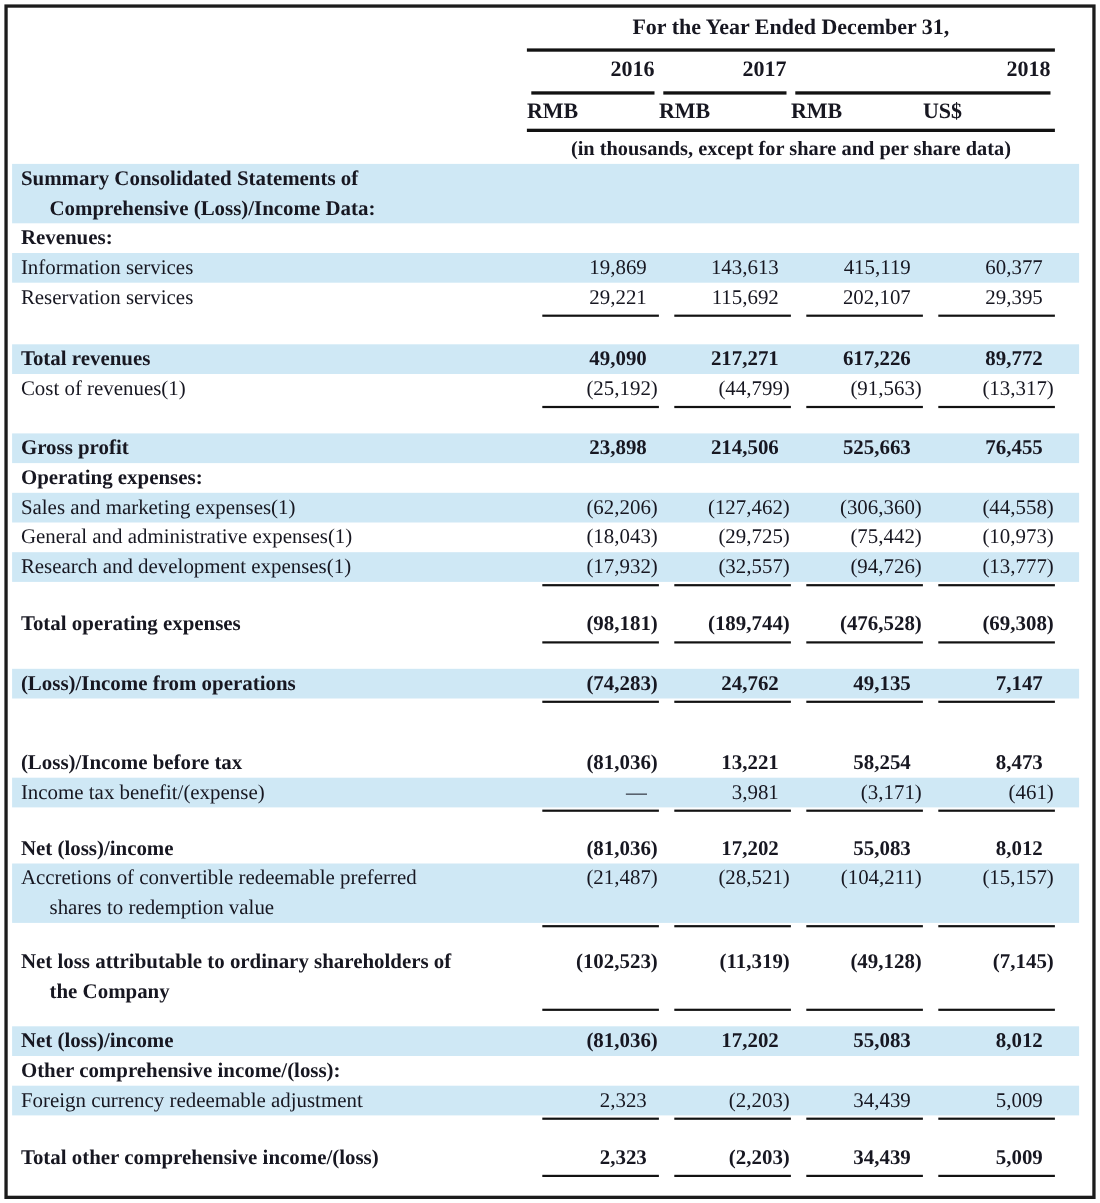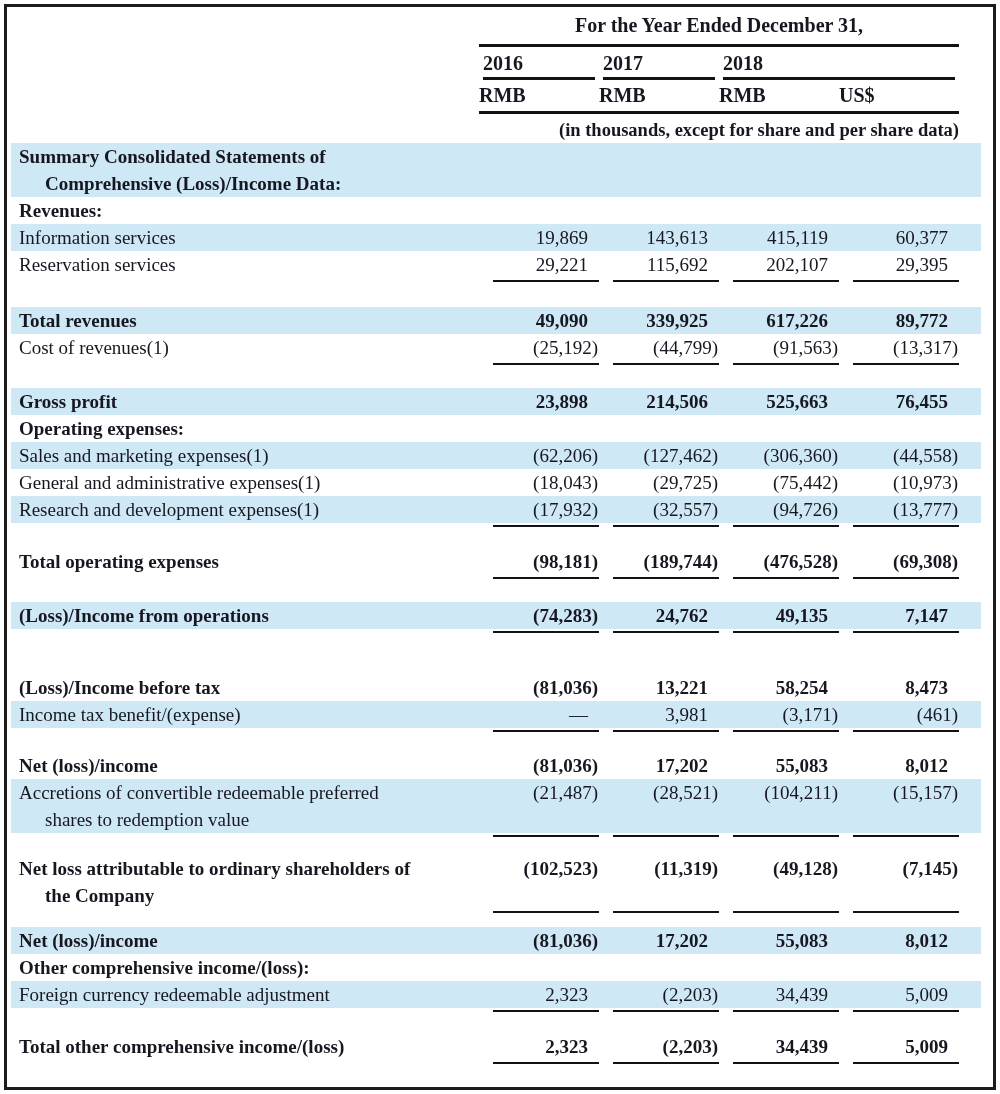--- a/index.html
+++ b/index.html
@@ -27,26 +27,26 @@
   .hlabel { flex: 1; }
   .gutter { width: 22px; flex: none; }
   .hspan { width: 480px; flex: none; text-align: center; }
   .htitle {
     font-weight: bold; font-size: 20px; line-height: 25px;
     border-bottom: 3px solid var(--rule, #121212); padding-bottom: 6px;
   }
   .hcell { width: 120px; flex: none; }
   .hcell.w2 { width: 240px; }
   .yrline {
-    font-weight: bold; font-size: 20px; line-height: 26px; text-align: left;
-    border-bottom: 3px solid var(--rule, #121212); margin: 3px 4px 0 4px; padding-bottom: 1px;
+    font-weight: bold; font-size: 20px; line-height: 26px; text-align: right;
+    border-bottom: 3px solid var(--rule, #121212); margin: 3px 4px 0 4px; padding-bottom: 7px;
   }
   .unit { font-weight: bold; font-size: 20px; line-height: 27px; text-align: left; margin-top: 2px; }
   .hfullrule { border-top: 3px solid var(--rule, #121212); height: 0; margin: 2px 0 3px 0; }
-  .hnote { font-weight: bold; font-size: 18.5px; line-height: 26px; white-space: nowrap; text-align: right; }
+  .hnote { font-weight: bold; font-size: 18.5px; line-height: 26px; white-space: nowrap; }
   
   .row { display: flex; align-items: flex-start; min-height: 27px; }
   .row.hl { background: var(--hl, #cfe8f5); }
   .row.b { font-weight: bold; }
   .label { flex: 1; padding-left: 8px; font-size: 19px; line-height: 27px; }
   .l2 { padding-left: 26px; }
   .cell { width: 120px; flex: none; display: flex; justify-content: flex-end; }
   .val {
     display: inline-block; box-sizing: border-box; width: 106px;
     text-align: right; font-size: 19px; line-height: 27px; padding-right: 11px;
@@ -182,21 +182,21 @@
       </div>
       <div class="spacer" style="height: 22px;"></div>
       <div class="row hl b">
         <div class="label">
           <div class="l1">Total revenues</div>
         </div>
         <div class="cell">
           <div class="val">49,090</div>
         </div>
         <div class="cell">
-          <div class="val">339,925</div>
+          <div class="val">217,271</div>
         </div>
         <div class="cell">
           <div class="val">617,226</div>
         </div>
         <div class="cell">
           <div class="val">89,772</div>
         </div>
         <div class="gutter"></div>
       </div>
       <div class="row">

